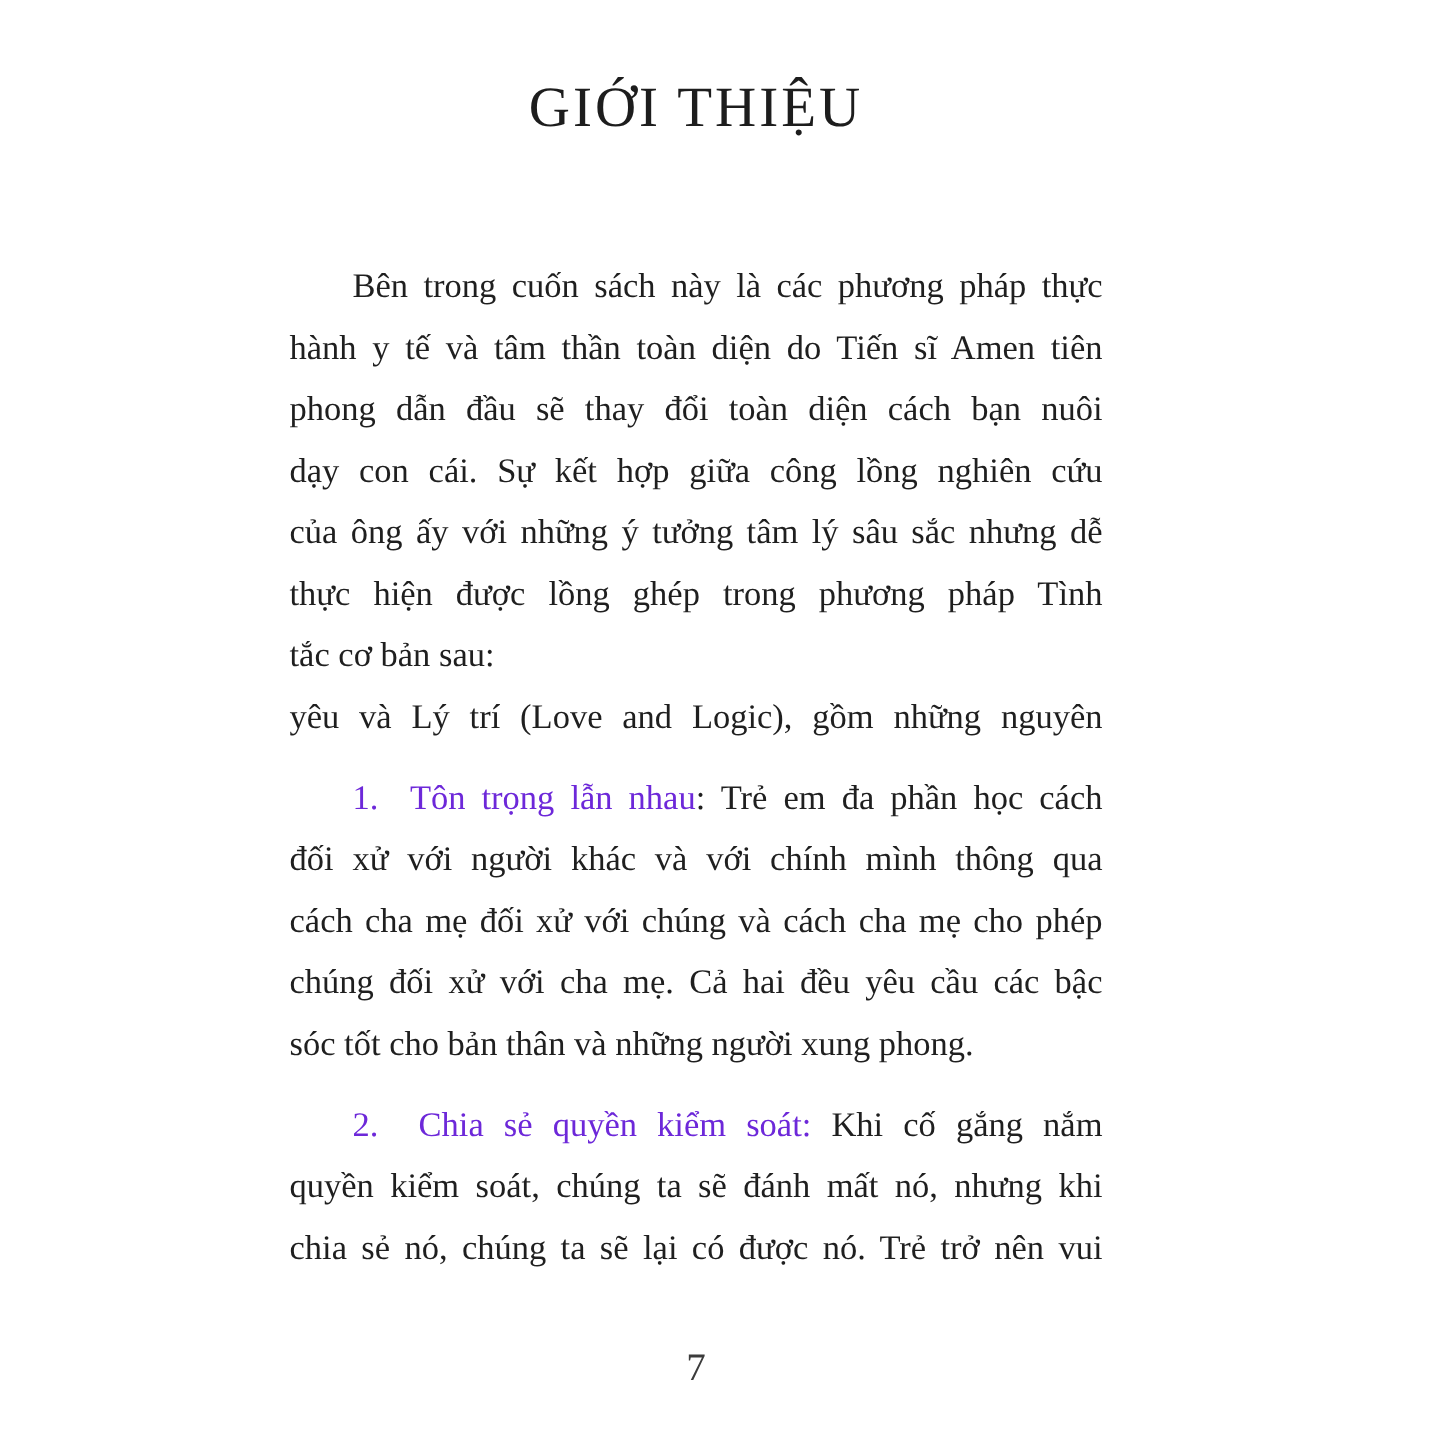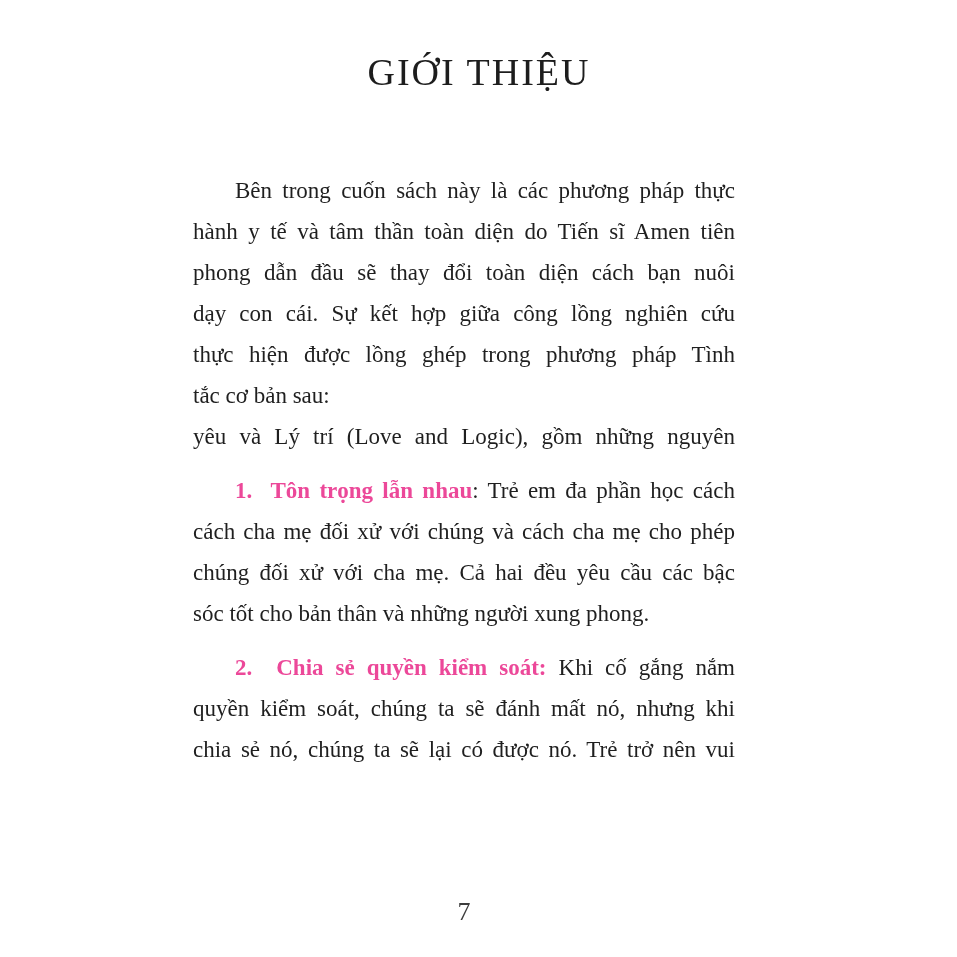--- a/index.html
+++ b/index.html
@@ -11,21 +11,21 @@
     position: relative;
     width: 957px;
     height: 957px;
     background: #ffffff;
     font-family: "Liberation Serif", "DejaVu Serif", serif;
     overflow: hidden;
   }
   .title {
     position: absolute;
     top: 50px;
-    left: 208px;
+    left: 193px;
     width: 542px;
     margin: 0;
     text-align: center;
     font-size: 38px;
     font-weight: 400;
     letter-spacing: 2px;
     color: #1d1d1d;
   }
   .body {
     position: absolute;
@@ -47,22 +47,22 @@
     white-space: normal;
   }
   .line.indent {
     padding-left: 42px;
   }
   .line.last {
     text-align-last: left;
     -moz-text-align-last: left;
   }
   .line b {
-    font-weight: 700;
-    color: #ec4899;
+    font-weight: 400;
+    color: #6d28d9;
   }
   .page-number {
     position: absolute;
     top: 897px;
     left: 193px;
     width: 542px;
     text-align: center;
     font-size: 26px;
     color: #3c3c3c;
   }
@@ -72,26 +72,28 @@
 
 <div class="page">
   <h1 class="title">GIỚI THIỆU</h1>
 
   <div class="body">
       <div class="block">
         <div class="line indent"><span>Bên trong cuốn sách này là các phương pháp thực</span></div>
         <div class="line"><span>hành y tế và tâm thần toàn diện do Tiến sĩ Amen tiên</span></div>
         <div class="line"><span>phong dẫn đầu sẽ thay đổi toàn diện cách bạn nuôi</span></div>
         <div class="line"><span>dạy con cái. Sự kết hợp giữa công lồng nghiên cứu</span></div>
+        <div class="line"><span>của ông ấy với những ý tưởng tâm lý sâu sắc nhưng dễ</span></div>
         <div class="line"><span>thực hiện được lồng ghép trong phương pháp Tình</span></div>
         <div class="line last"><span>tắc cơ bản sau:</span></div>
         <div class="line"><span>yêu và Lý trí (Love and Logic), gồm những nguyên</span></div>
       </div>
       <div class="block">
         <div class="line indent"><b>1.&nbsp; Tôn trọng lẫn nhau</b><span>: Trẻ em đa phần học cách</span></div>
+        <div class="line"><span>đối xử với người khác và với chính mình thông qua</span></div>
         <div class="line"><span>cách cha mẹ đối xử với chúng và cách cha mẹ cho phép</span></div>
         <div class="line"><span>chúng đối xử với cha mẹ. Cả hai đều yêu cầu các bậc</span></div>
         <div class="line last"><span>sóc tốt cho bản thân và những người xung phong.</span></div>
       </div>
       <div class="block">
         <div class="line indent"><b>2.&nbsp; Chia sẻ quyền kiểm soát:</b><span> Khi cố gắng nắm</span></div>
         <div class="line"><span>quyền kiểm soát, chúng ta sẽ đánh mất nó, nhưng khi</span></div>
         <div class="line"><span>chia sẻ nó, chúng ta sẽ lại có được nó. Trẻ trở nên vui</span></div>
       </div>
     </div>

